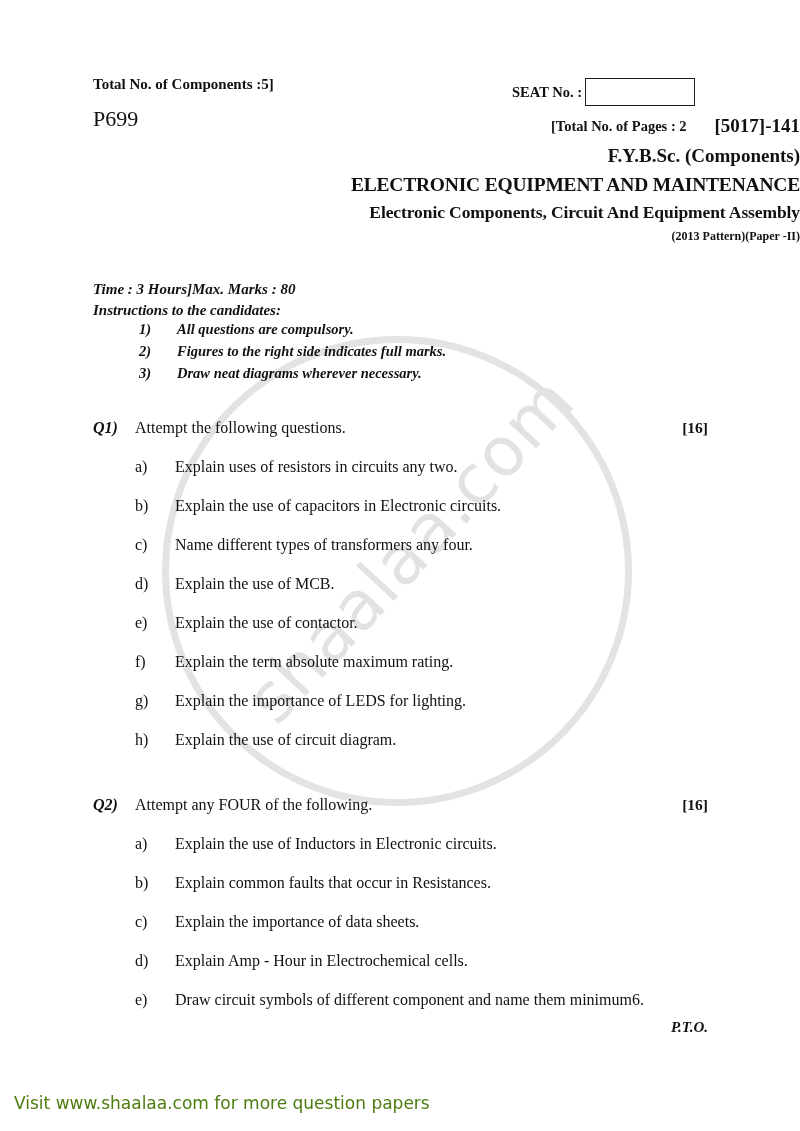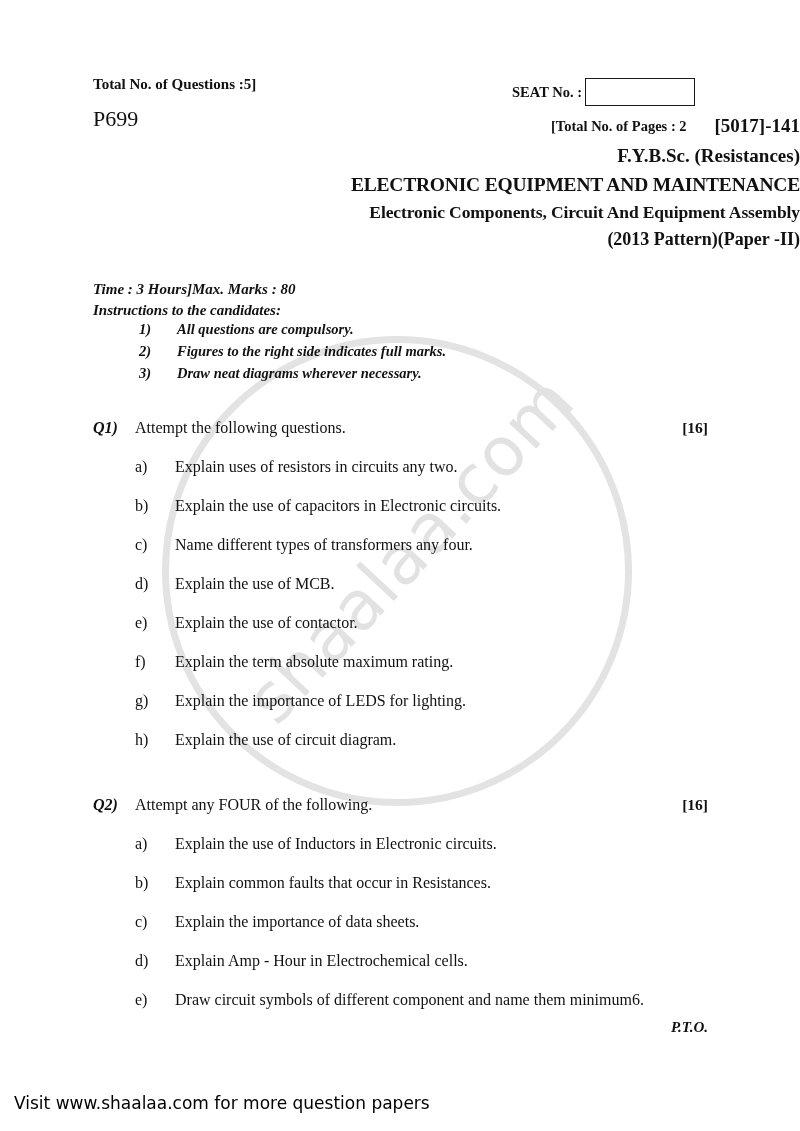--- a/index.html
+++ b/index.html
@@ -111,21 +111,21 @@
     text-align: right;
   }
   .title-block .t-line {
     font-weight: bold;
     line-height: 1.0;
   }
   .t-paper-code { font-size: 19px; margin-bottom: 11px; }
   .t-course     { font-size: 19px; margin-bottom: 10px; }
   .t-subject    { font-size: 19.5px; margin-bottom: 9px; letter-spacing: -0.2px; padding-left: 24px; }
   .t-sub2       { font-size: 17.5px; margin-bottom: 9px; letter-spacing: -0.1px; }
-  .t-pattern    { font-size: 18px; }
+  .t-pattern    { font-size: 12px; }
 
   
   .time-row {
     position: absolute;
     left: 93px;
     top: 281px;
     width: 615px;
     display: flex;
     justify-content: flex-start;
     font-style: italic;
@@ -210,47 +210,47 @@
     font-style: italic;
     font-weight: bold;
     font-size: 15px;
   }
   .footer-note {
     position: absolute;
     left: 14px;
     top: 1093px;
     font-family: "DejaVu Sans", sans-serif;
     font-size: 17px;
-    color: #000000;
+    color: #4d7c0f;
   }
 </style>
 </head>
 <body>
 
 <div id="page">
 
   <div class="watermark-layer">
     <div class="wm-circle"></div>
     <div class="wm-text">shaalaa.com</div>
   </div>
 
   <div class="content">
 
-    <div class="hdr-total-q">Total No. of Questions :5]</div>
+    <div class="hdr-total-q">Total No. of Components :5]</div>
     <div class="hdr-code">P699</div>
 
     <div class="seat-row">
       <span class="seat-label">SEAT No. :</span>
       <span class="seat-box"></span>
     </div>
     <div class="hdr-pages">[Total No. of Pages : 2</div>
 
     <div class="title-block">
       <div class="t-line t-paper-code">[5017]-141</div>
-      <div class="t-line t-course">F.Y.B.Sc. (Resistances)</div>
+      <div class="t-line t-course">F.Y.B.Sc. (Components)</div>
       <div class="t-line t-subject">ELECTRONIC EQUIPMENT AND MAINTENANCE</div>
       <div class="t-line t-sub2">Electronic Components, Circuit And Equipment Assembly</div>
       <div class="t-line t-pattern">(2013 Pattern)(Paper -II)</div>
     </div>
 
     <div class="time-row">
       <span>Time : 3 Hours]</span>
       <span>Max. Marks : 80</span>
     </div>
 

